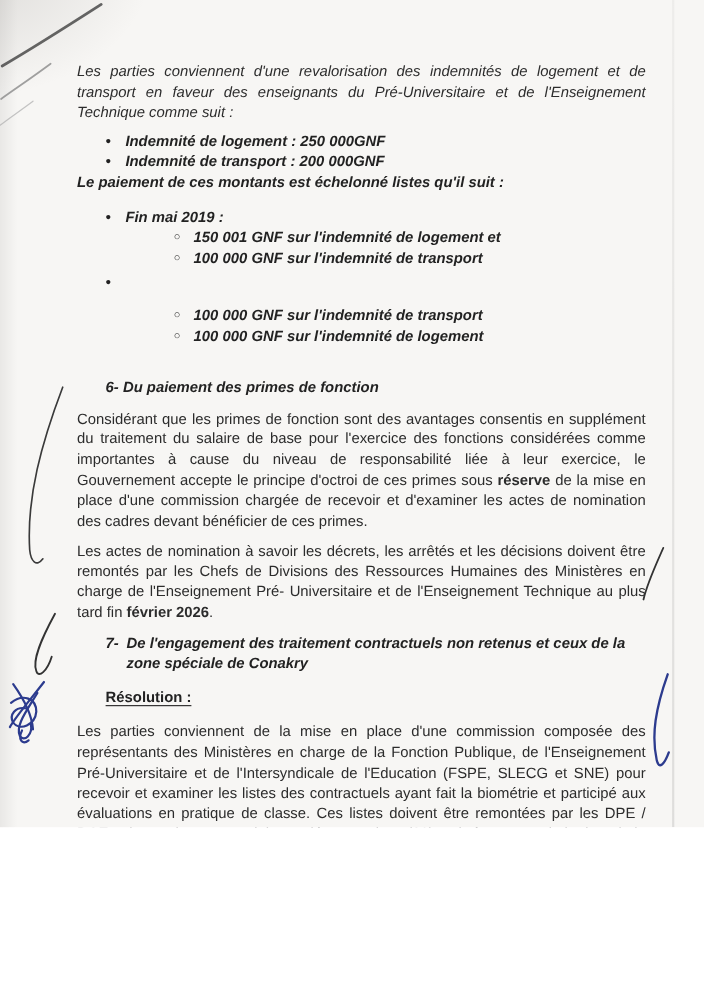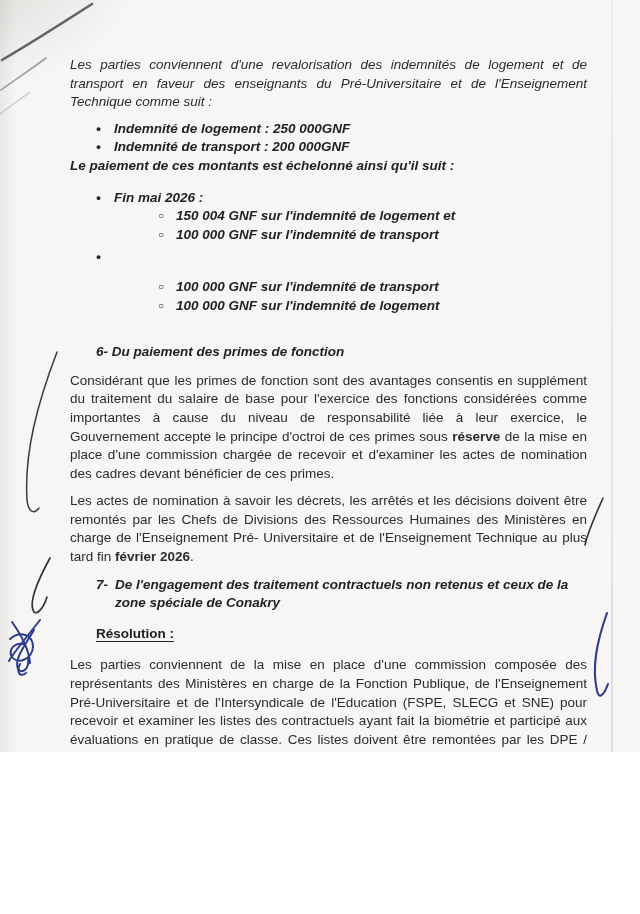--- a/index.html
+++ b/index.html
@@ -62,31 +62,31 @@
       <div class="brow bital">
         <span class="mk">•</span>
         <span>Indemnité de logement : 250 000GNF</span>
       </div>
       <div class="brow bital">
         <span class="mk">•</span>
         <span>Indemnité de transport : 200 000GNF</span>
       </div>
     </div>
 
-    <p class="payintro bital">Le paiement de ces montants est échelonné ainsi qu'il suit :</p>
+    <p class="payintro bital">Le paiement de ces montants est échelonné listes qu'il suit :</p>
 
     <div class="blist phase1">
       <div class="brow bital">
         <span class="mk">•</span>
-        <span>Fin mai 2026 :</span>
+        <span>Fin mai 2019 :</span>
       </div>
       <div class="sublist">
         <div class="brow bital">
           <span class="mk">○</span>
-          <span>150 004 GNF sur l'indemnité de logement et</span>
+          <span>150 001 GNF sur l'indemnité de logement et</span>
         </div>
         <div class="brow bital">
           <span class="mk">○</span>
           <span>100 000 GNF sur l'indemnité de transport</span>
         </div>
       </div>
     </div>
 
     <div class="blist phase2">
       <div class="brow bital">

